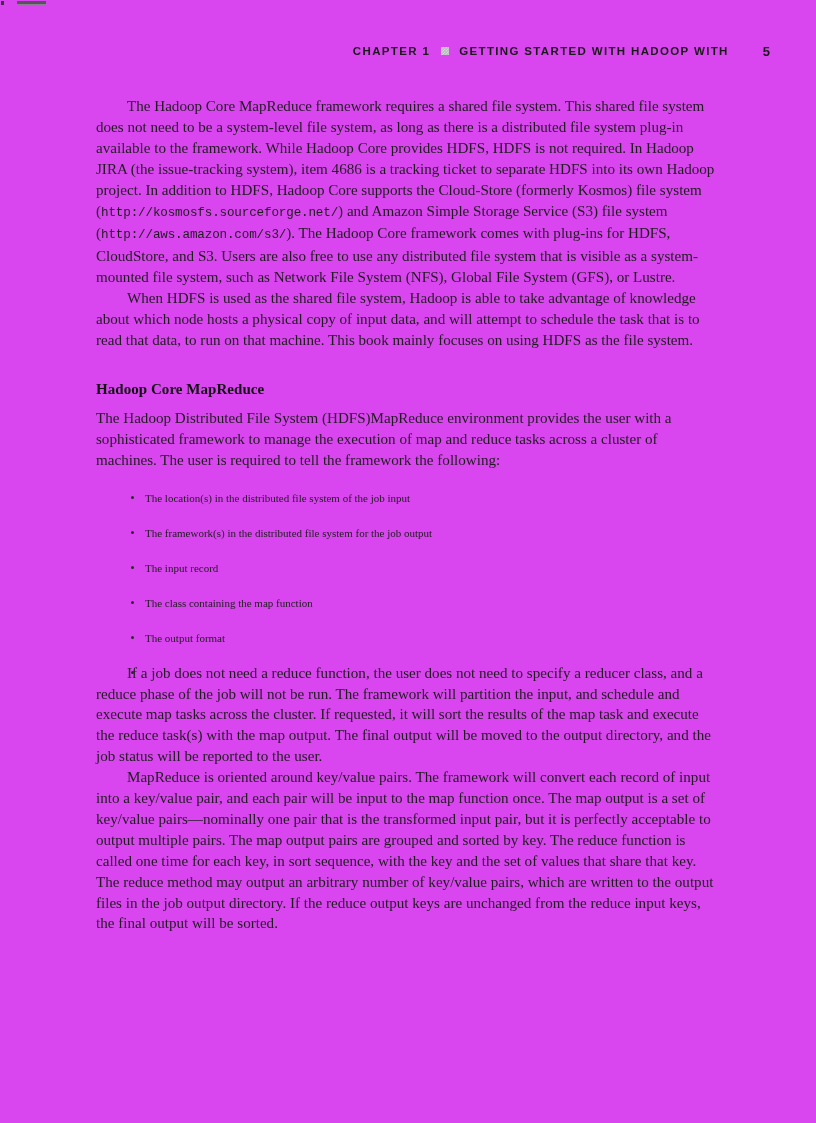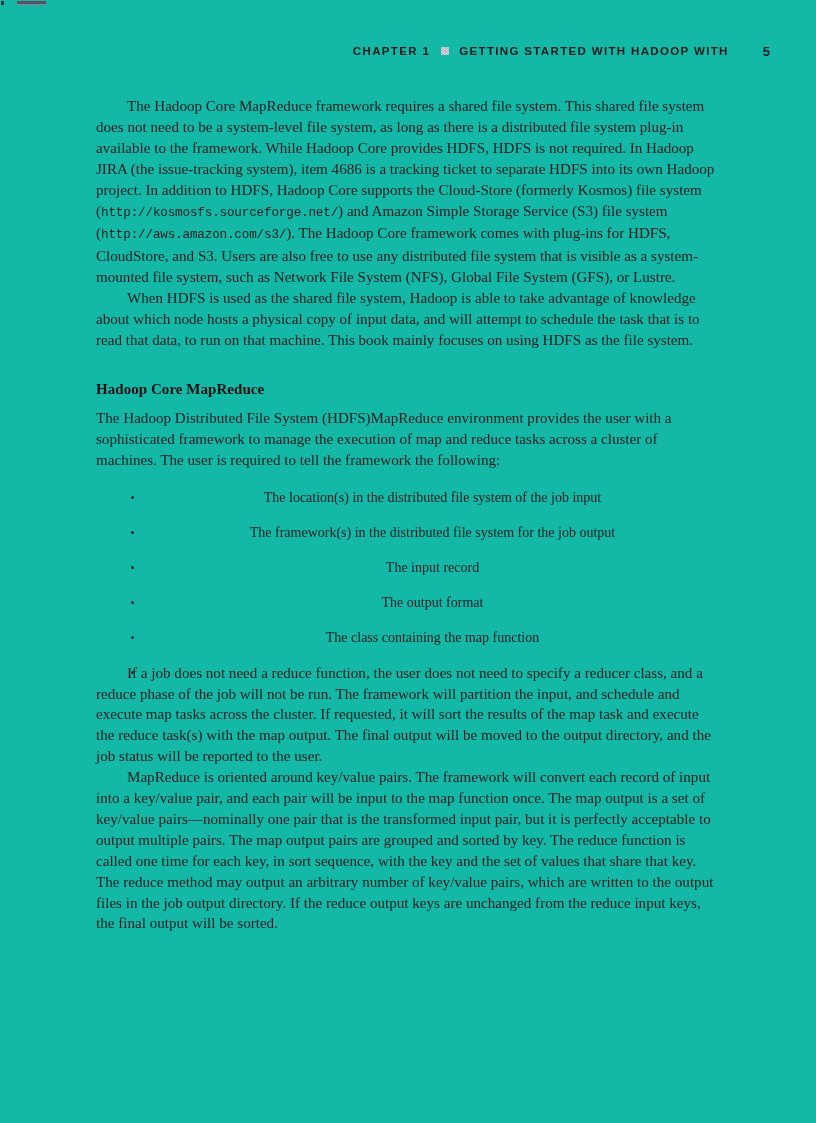--- a/index.html
+++ b/index.html
@@ -13,21 +13,21 @@
     position: relative;
     overflow: hidden;
     font-family: "Liberation Serif", "DejaVu Serif", serif;
     color: #1c1c1c;
     -webkit-font-smoothing: antialiased;
   }
 
   .page {
     position: absolute;
     inset: 0;
-    background: #14b8a6;
+    background: #d946ef;
   }
 
   
   .scan-dot {
     position: absolute;
     left: 1px;
     top: 1px;
     width: 3px;
     height: 4px;
     background: #3a3340;
@@ -119,24 +119,23 @@
 
   ul.bullets {
     list-style: none;
     margin: 17px 0 0 0;
     padding: 0;
   }
   ul.bullets li {
     position: relative;
     margin: 0 0 15px 0;
     padding-left: 49px;
-    font-size: 14px;
+    font-size: 11px;
     line-height: 20px;
     color: #1f1d1f;
-    text-align: center;
   }
   ul.bullets li .bullet-dot {
     position: absolute;
     left: 35px;
     top: 8px;
     width: 3.4px;
     height: 3.4px;
     border-radius: 50%;
     background: #2a2a2a;
   }
@@ -176,25 +175,25 @@
       <li>
         <span class="bullet-dot"></span>
         <span>The framework(s) in the distributed file system for the job output</span>
       </li>
       <li>
         <span class="bullet-dot"></span>
         <span>The input record</span>
       </li>
       <li>
         <span class="bullet-dot"></span>
+        <span>The class containing the map function</span>
+      </li>
+      <li>
+        <span class="bullet-dot"></span>
         <span>The output format</span>
-      </li>
-      <li>
-        <span class="bullet-dot"></span>
-        <span>The class containing the map function</span>
       </li>
       <li>
         <span class="bullet-dot"></span>
       </li>
     </ul>
 
     <p class="body indent after-list">If a job does not need a reduce function, the user does not need to specify a reducer class, and a reduce phase of the job will not be run. The framework will partition the input, and schedule and execute map tasks across the cluster. If requested, it will sort the results of the map task and execute the reduce task(s) with the map output. The final output will be moved to the output directory, and the job status will be reported to the user.</p>
 
     <p class="body indent">MapReduce is oriented around key/value pairs. The framework will convert each record of input into a key/value pair, and each pair will be input to the map function once. The map output is a set of key/value pairs—nominally one pair that is the transformed input pair, but it is perfectly acceptable to output multiple pairs. The map output pairs are grouped and sorted by key. The reduce function is called one time for each key, in sort sequence, with the key and the set of values that share that key. The reduce method may output an arbitrary number of key/value pairs, which are written to the output files in the job output directory. If the reduce output keys are unchanged from the reduce input keys, the final output will be sorted.</p>
 

